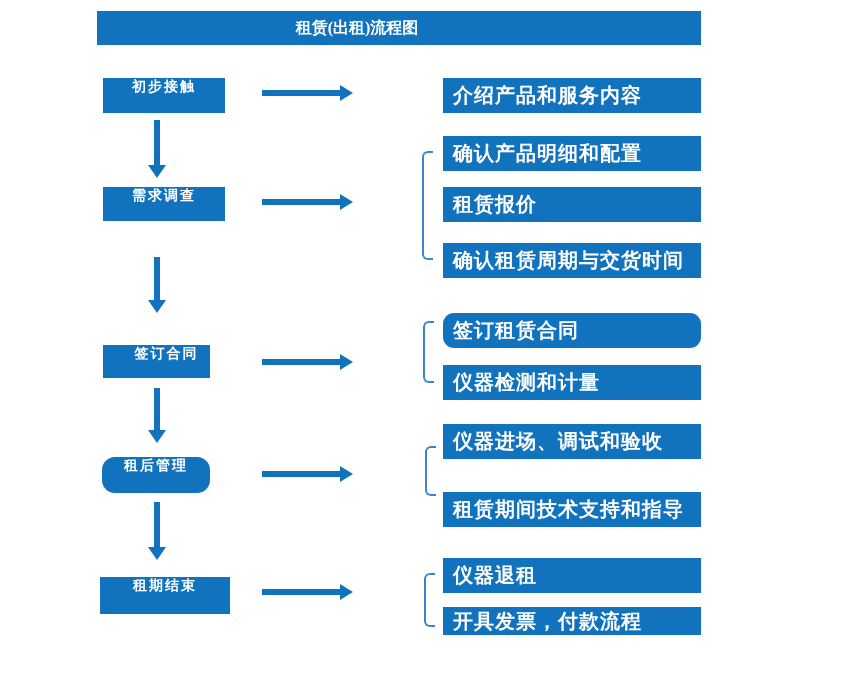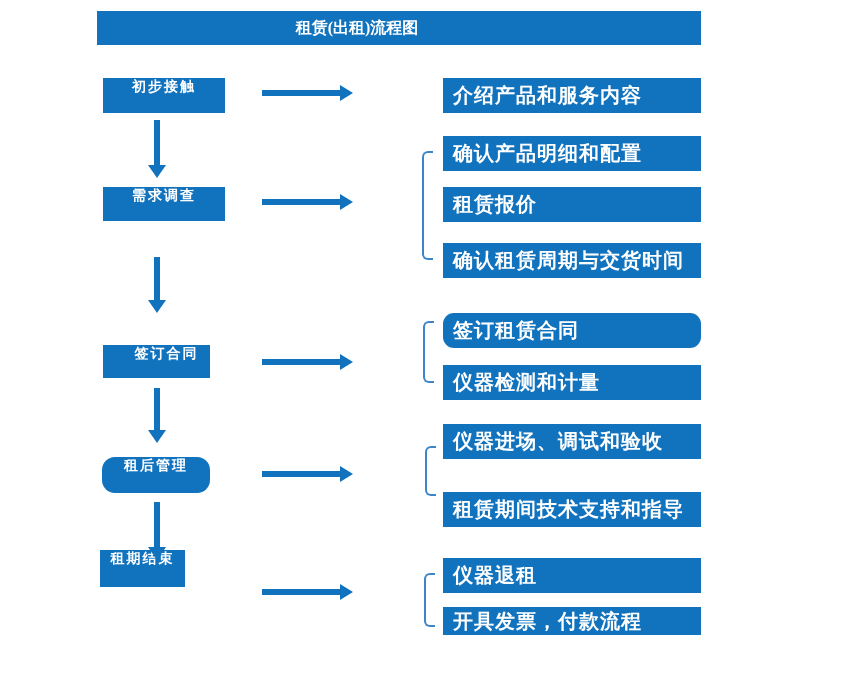--- a/index.html
+++ b/index.html
@@ -110,21 +110,21 @@
   </div>
   <div class="stage-box" style="left:103px; top:187px; width:122px; height:34px;">
     <span>需求调查</span>
   </div>
   <div class="stage-box" style="left:103px; top:345px; width:107px; height:33px;padding-left:20px;">
     <span>签订合同</span>
   </div>
   <div class="stage-box" style="left:102px; top:457px; width:108px; height:36px;border-radius:13px;">
     <span>租后管理</span>
   </div>
-  <div class="stage-box" style="left:100px; top:550px; width:85px; height:37px;">
+  <div class="stage-box" style="left:100px; top:577px; width:130px; height:37px;">
     <span>租期结束</span>
   </div>
 
   <div class="detail-box" style="top:78px;">
     <span>介绍产品和服务内容</span>
   </div>
   <div class="detail-box" style="top:136px;">
     <span>确认产品明细和配置</span>
   </div>
   <div class="detail-box" style="top:187px;">

